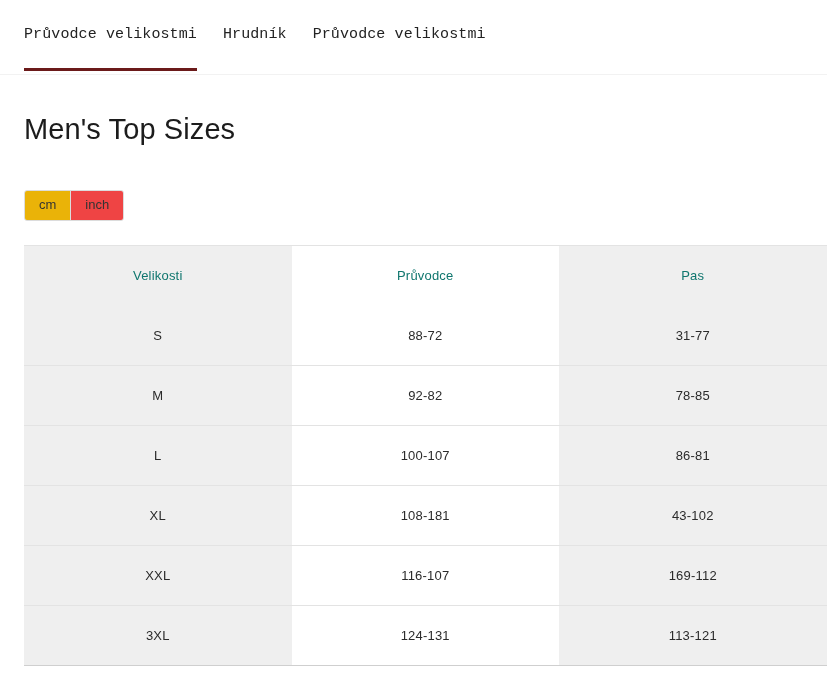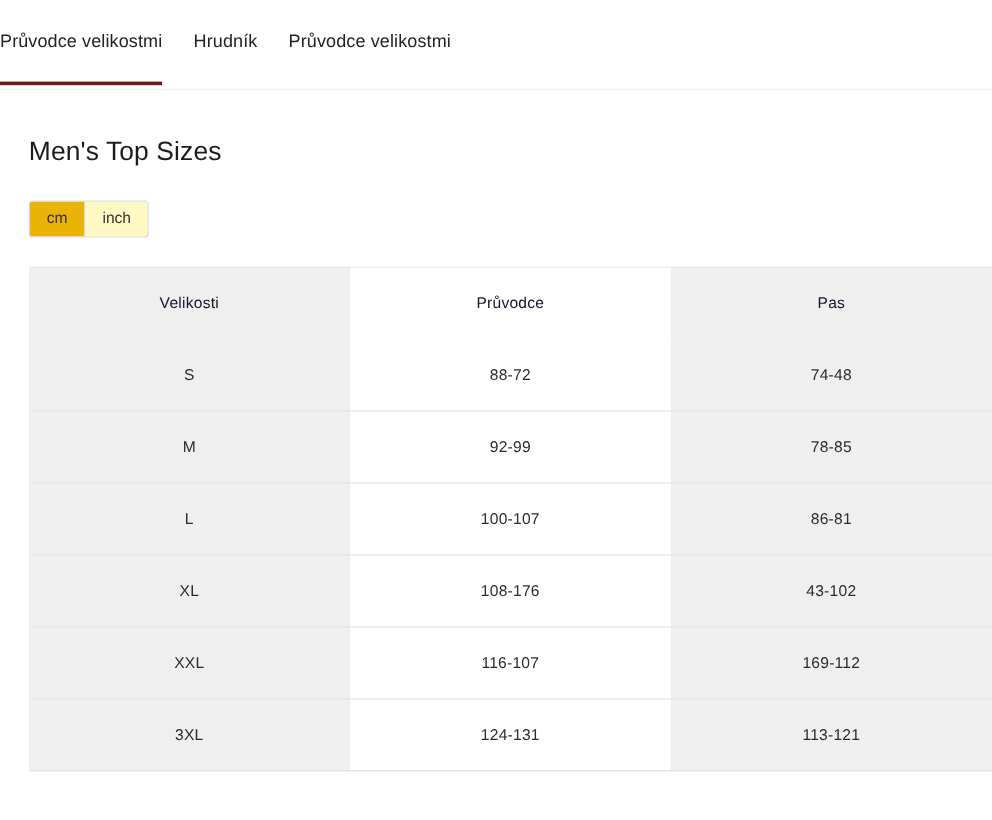--- a/index.html
+++ b/index.html
@@ -9,22 +9,24 @@
     background:#ffffff;
     font-family:"Liberation Sans", sans-serif;
     -webkit-font-smoothing:antialiased;
     overflow:hidden;
   }
 
   
   .tabbar {
     position:relative;
     height:75px;
+    padding-left:24px;
     display:flex;
     align-items:flex-start;
+    font-family:Liberation Mono, monospace;
   }
   .tabbar::after {
     content:"";
     position:absolute;
     left:0; right:0; bottom:0;
     height:1px;
     background:#f2f2f2;
   }
   .tab {
     position:relative;
@@ -45,43 +47,43 @@
     position:absolute;
     left:0; right:0;
     bottom:-27px;
     height:3px;
     background:#6b1a1a;
     z-index:2;
   }
 
   
   .page-title {
-    margin:38px 0 0 24px;
-    font-size:22px;
+    margin:38px 0 16px 24px;
+    font-size:29px;
     font-weight:400;
     color:#1c1c1c;
     letter-spacing:0.1px;
   }
 
   
   .unit-toggle {
     display:inline-flex;
     margin:28px 0 0 24px;
     border:1px solid #dcdcdc;
     border-radius:3px;
     overflow:hidden;
     background:#efefef;
   }
   .unit-btn {
     font-family:inherit;
     font-size:13px;
     color:#333333;
     padding:6px 14px;
     border:none;
-    background:#fef9c3;
+    background:#ef4444;
     cursor:pointer;
     line-height:1.3;
   }
   .unit-btn.selected {
     background:#eab308;
   }
   .unit-btn + .unit-btn {
     border-left:1px solid #dcdcdc;
   }
 
@@ -115,21 +117,21 @@
   }
   
   table.size-table th:nth-child(odd),
   table.size-table td:nth-child(odd) {
     background:#efefef;
   }
   table.size-table th:nth-child(even),
   table.size-table td:nth-child(even) {
     background:#ffffff;
   }
-  table.size-table thead th { color:#0f172a; }
+  table.size-table thead th { color:#0f766e; }
 </style>
 </head>
 <body>
 
 
 
 
 <div class="tabbar">
   <button class="tab active">
     <span>Průvodce velikostmi</span>
@@ -165,38 +167,38 @@
         <th>Velikosti</th>
         <th>Průvodce</th>
         <th>Pas</th>
         <th>Bok</th>
       </tr>
     </thead>
     <tbody>
       <tr>
         <td>S</td>
         <td>88-72</td>
-        <td>74-48</td>
+        <td>31-77</td>
         <td>87-90</td>
       </tr>
       <tr>
         <td>M</td>
-        <td>92-99</td>
+        <td>92-82</td>
         <td>78-85</td>
         <td>91-98</td>
       </tr>
       <tr>
         <td>L</td>
         <td>100-107</td>
         <td>86-81</td>
         <td>99-106</td>
       </tr>
       <tr>
         <td>XL</td>
-        <td>108-176</td>
+        <td>108-181</td>
         <td>43-102</td>
         <td>107-114</td>
       </tr>
       <tr>
         <td>XXL</td>
         <td>116-107</td>
         <td>169-112</td>
         <td>115-122</td>
       </tr>
       <tr>

